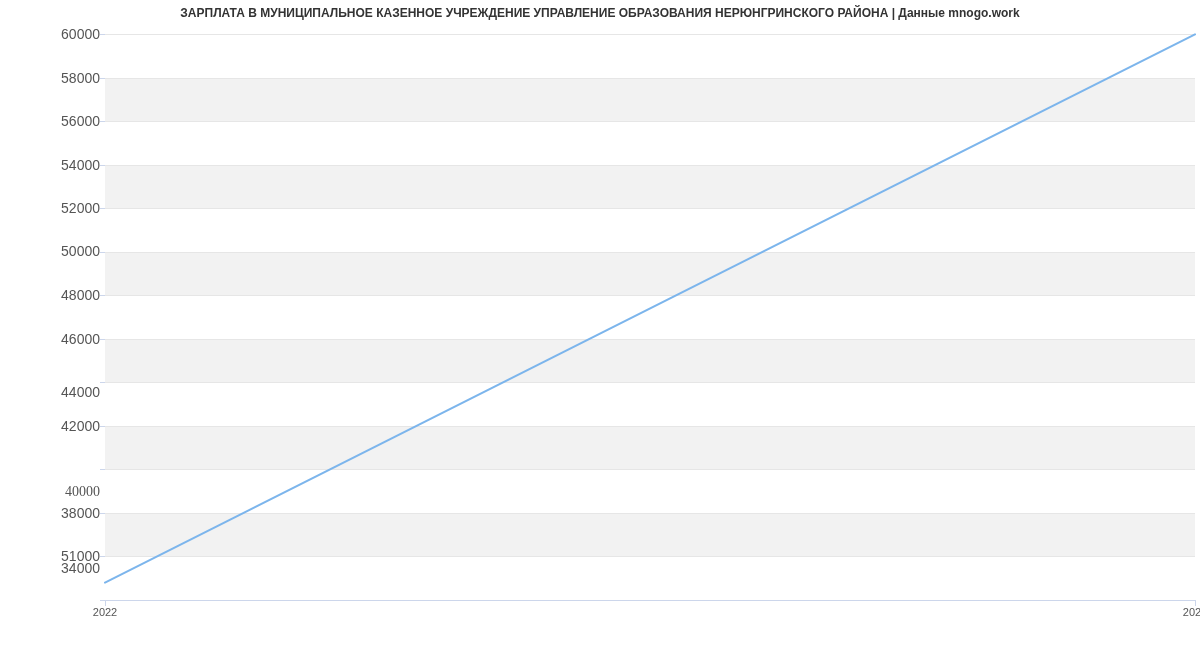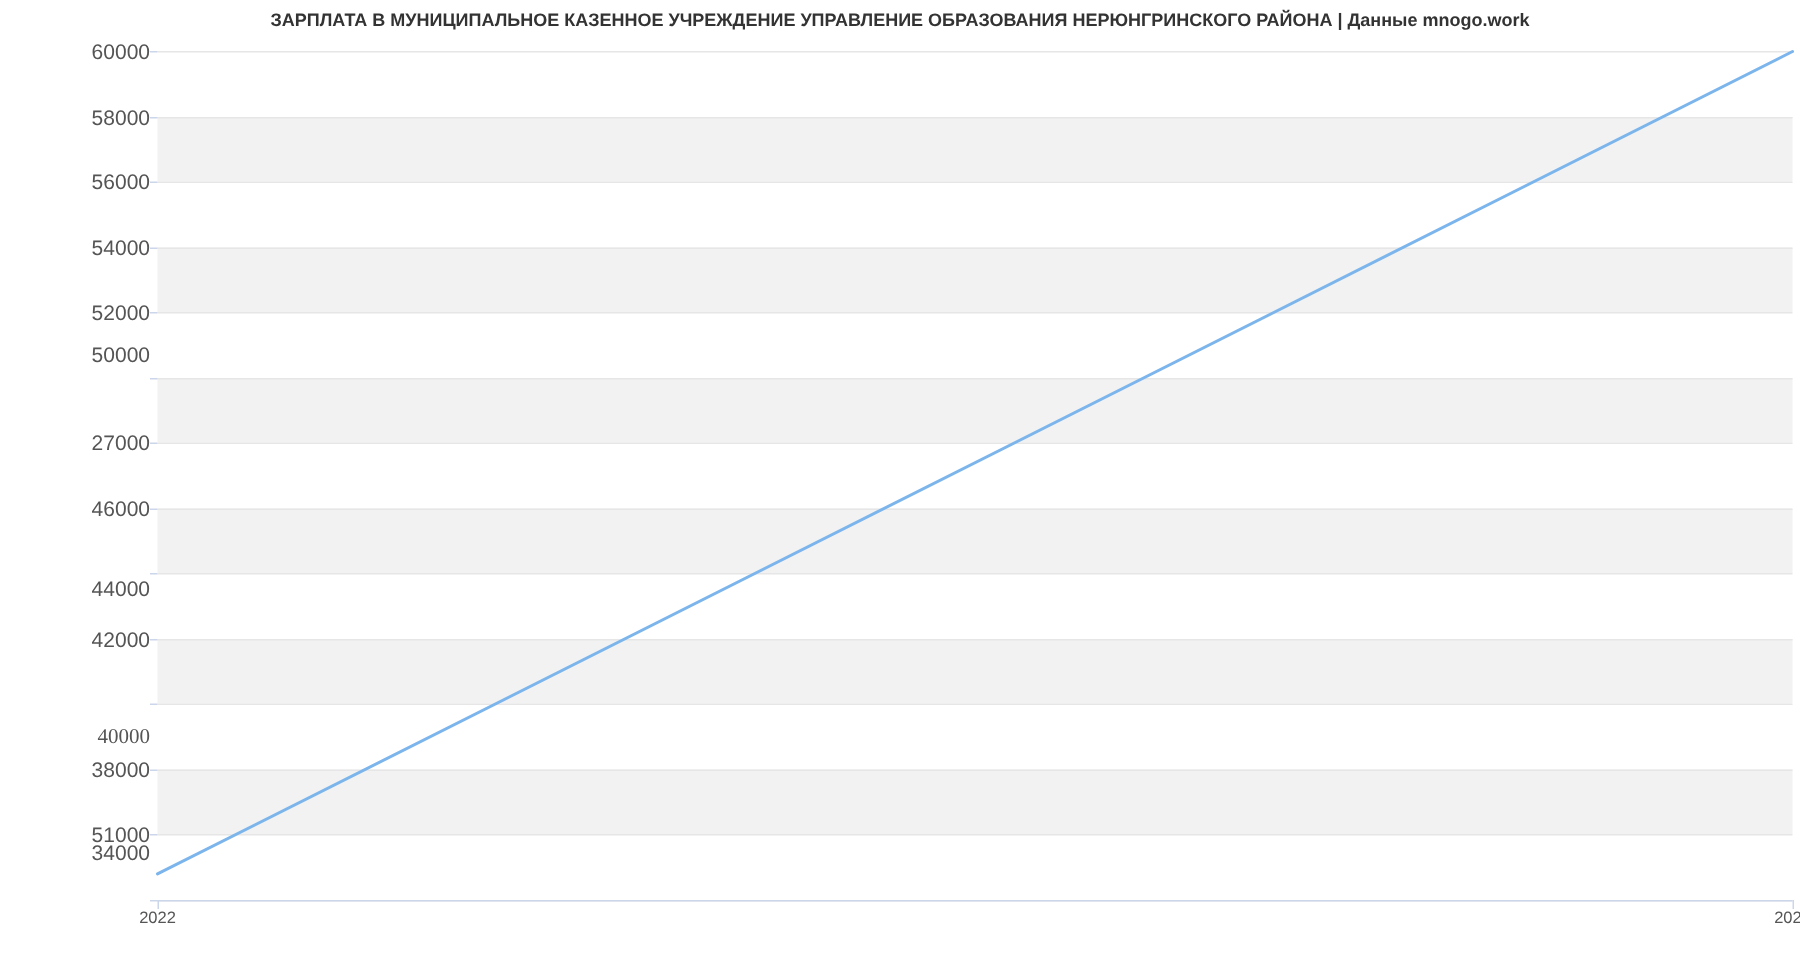--- a/index.html
+++ b/index.html
@@ -137,23 +137,23 @@
     <div class="y-tick" style="top: 512.977px;">38000</div>
     <div class="y-tick-mark" style="left: 100px; top: 512.977px;"></div>
     <div class="y-tick" style="top: 492px; font-family: Liberation Serif, serif;">40000</div>
     <div class="y-tick-mark" style="left: 100px; top: 469.466px;"></div>
     <div class="y-tick" style="top: 425.954px;">42000</div>
     <div class="y-tick-mark" style="left: 100px; top: 425.954px;"></div>
     <div class="y-tick" style="top: 392px;">44000</div>
     <div class="y-tick-mark" style="left: 100px; top: 382.443px;"></div>
     <div class="y-tick" style="top: 338.931px;">46000</div>
     <div class="y-tick-mark" style="left: 100px; top: 338.931px;"></div>
-    <div class="y-tick" style="top: 295.42px;">27000</div>
+    <div class="y-tick" style="top: 295.42px;">48000</div>
     <div class="y-tick-mark" style="left: 100px; top: 295.42px;"></div>
-    <div class="y-tick" style="top: 236px;">50000</div>
+    <div class="y-tick" style="top: 251px;">50000</div>
     <div class="y-tick-mark" style="left: 100px; top: 251.908px;"></div>
     <div class="y-tick" style="top: 208.397px;">52000</div>
     <div class="y-tick-mark" style="left: 100px; top: 208.397px;"></div>
     <div class="y-tick" style="top: 164.885px;">54000</div>
     <div class="y-tick-mark" style="left: 100px; top: 164.885px;"></div>
     <div class="y-tick" style="top: 121.374px;">56000</div>
     <div class="y-tick-mark" style="left: 100px; top: 121.374px;"></div>
     <div class="y-tick" style="top: 77.8626px;">58000</div>
     <div class="y-tick-mark" style="left: 100px; top: 77.8626px;"></div>
     <div class="y-tick" style="top: 34.3511px;">60000</div>

